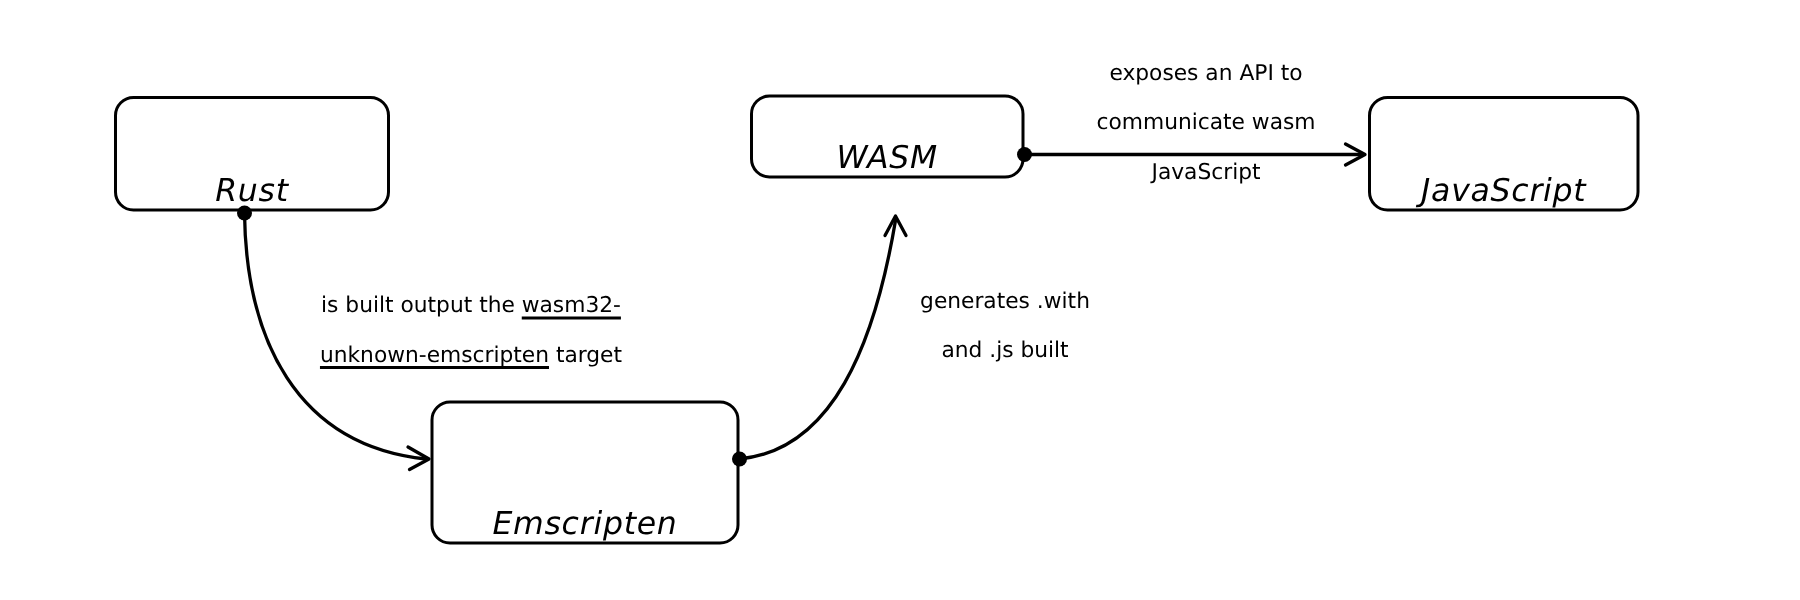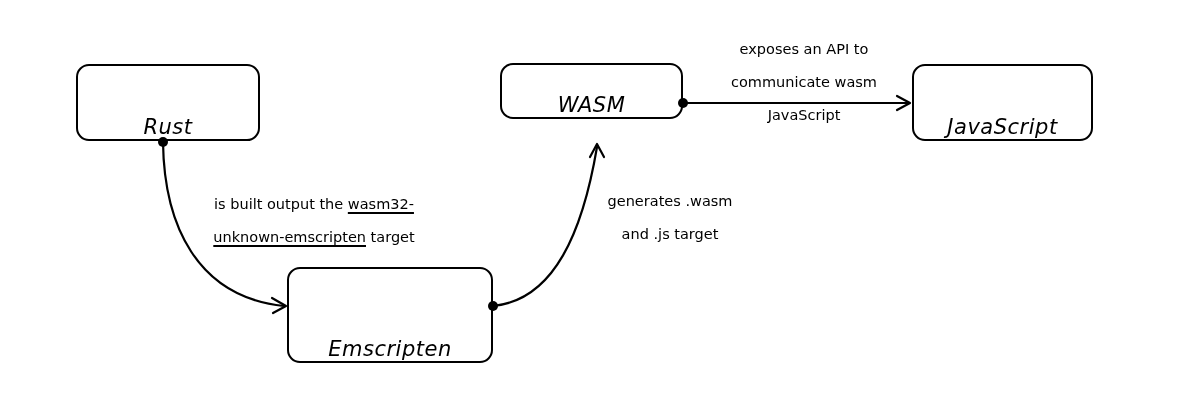--- a/index.html
+++ b/index.html
@@ -82,22 +82,22 @@
       <circle cx="683" cy="103" r="5"></circle>
     </g>
   </svg>
 
   <div class="edge-label label-built-using">
     <span class="line"><span>is built output the </span><span class="u">wasm32-</span></span>
     <span class="line"><span class="u">unknown-emscripten</span><span> target</span></span>
   </div>
 
   <div class="edge-label label-generates">
-    <span class="line">generates .wasm</span>
-    <span class="line">and .js target</span>
+    <span class="line">generates .with</span>
+    <span class="line">and .js built</span>
   </div>
 
   <div class="edge-label label-exposes">
     <span class="line">exposes an API to</span>
     <span class="line">communicate wasm</span>
     <span class="line">JavaScript</span>
   </div>
 
 </div>
 

